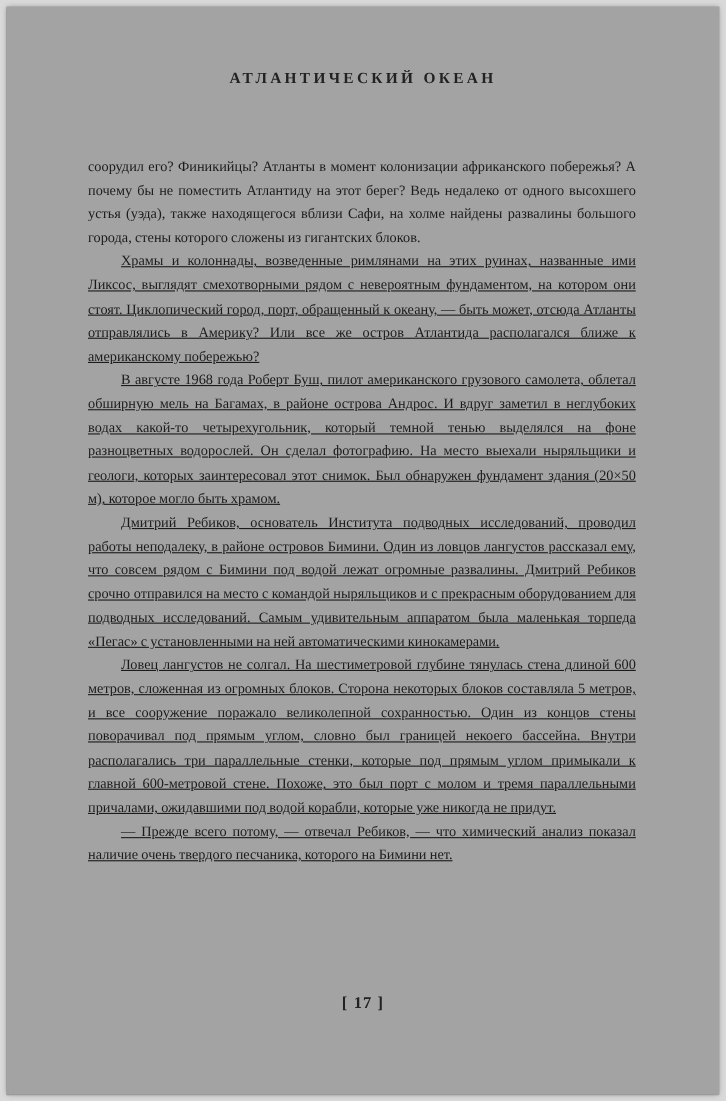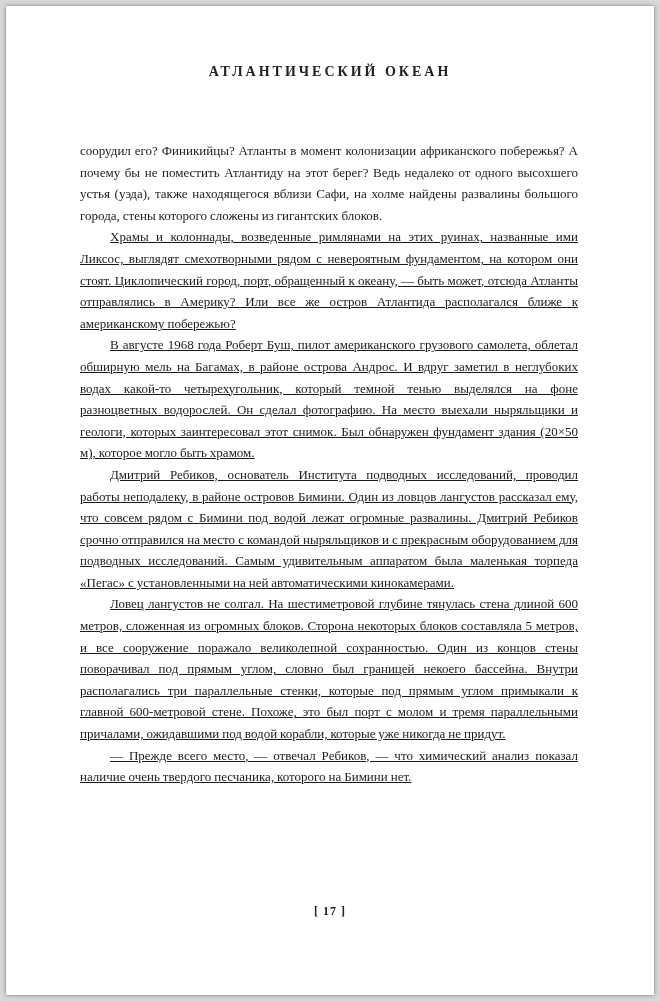--- a/index.html
+++ b/index.html
@@ -11,21 +11,21 @@
     height: 1001px;
     background: #d9d9d9;
     overflow: hidden;
     font-family: "Liberation Serif", "DejaVu Serif", serif;
   }
   .page {
     box-sizing: border-box;
     width: 648px;
     height: 989px;
     margin: 6px auto;
-    background: #ffffff;
+    background: #a3a3a3;
     box-shadow: 0 0 5px rgba(0,0,0,0.35), 0 0 1px rgba(0,0,0,0.4);
     position: relative;
     color: #1b1b1b;
   }
   .running-head {
     position: absolute;
     top: 58px;
     left: 0;
     right: 0;
     text-align: center;
@@ -55,34 +55,34 @@
     text-indent: 30px;
     text-decoration: underline;
   }
   .page-number {
     position: absolute;
     top: 898px;
     left: 0;
     right: 0;
     text-align: center;
     font-weight: bold;
-    font-size: 12px;
+    font-size: 15px;
     color: #222;
     letter-spacing: 1px;
   }
 </style>
 </head>
 <body>
 
 <div class="page">
   <div class="running-head">АТЛАНТИЧЕСКИЙ ОКЕАН</div>
 
   <div class="text-block">
       <p class="para" lang="ru">соорудил его? Финикийцы? Атланты в момент колонизации африканского побережья? А почему бы не поместить Атлантиду на этот берег? Ведь недалеко от одного высохшего устья (уэда), также находящегося вблизи Сафи, на холме найдены развалины большого города, стены которого сложены из гигантских блоков.</p>
       <p class="para indent" lang="ru">Храмы и колоннады, возведенные римлянами на этих руинах, названные ими Ликсос, выглядят смехотворными рядом с невероятным фундаментом, на котором они стоят. Циклопический город, порт, обращенный к океану, — быть может, отсюда Атланты отправлялись в Америку? Или все же остров Атлантида располагался ближе к американскому побережью?</p>
       <p class="para indent" lang="ru">В августе 1968 года Роберт Буш, пилот американского грузового самолета, облетал обширную мель на Багамах, в районе острова Андрос. И вдруг заметил в неглубоких водах какой-то четырехугольник, который темной тенью выделялся на фоне разноцветных водорослей. Он сделал фотографию. На место выехали ныряльщики и геологи, которых заинтересовал этот снимок. Был обнаружен фундамент здания (20×50 м), которое могло быть храмом.</p>
       <p class="para indent" lang="ru">Дмитрий Ребиков, основатель Института подводных исследований, проводил работы неподалеку, в районе островов Бимини. Один из ловцов лангустов рассказал ему, что совсем рядом с Бимини под водой лежат огромные развалины. Дмитрий Ребиков срочно отправился на место с командой ныряльщиков и с прекрасным оборудованием для подводных исследований. Самым удивительным аппаратом была маленькая торпеда «Пегас» с установленными на ней автоматическими кинокамерами.</p>
       <p class="para indent" lang="ru">Ловец лангустов не солгал. На шестиметровой глубине тянулась стена длиной 600 метров, сложенная из огромных блоков. Сторона некоторых блоков составляла 5 метров, и все сооружение поражало великолепной сохранностью. Один из концов стены поворачивал под прямым углом, словно был границей некоего бассейна. Внутри располагались три параллельные стенки, которые под прямым углом примыкали к главной 600-метровой стене. Похоже, это был порт с молом и тремя параллельными причалами, ожидавшими под водой корабли, которые уже никогда не придут.</p>
-      <p class="para indent" lang="ru">— Прежде всего место, — отвечал Ребиков, — что химический анализ показал наличие очень твердого песчаника, которого на Бимини нет.</p>
+      <p class="para indent" lang="ru">— Прежде всего потому, — отвечал Ребиков, — что химический анализ показал наличие очень твердого песчаника, которого на Бимини нет.</p>
     </div>
 
   <div class="page-number">[ 17 ]</div>
 </div>
 
 </body></html>

